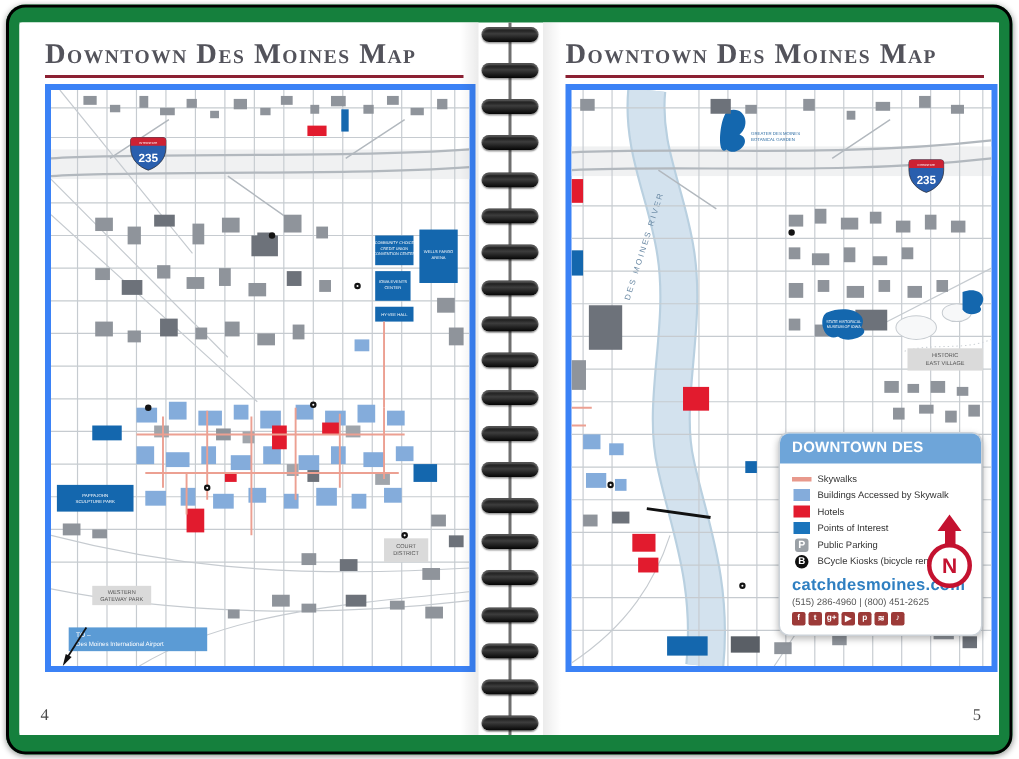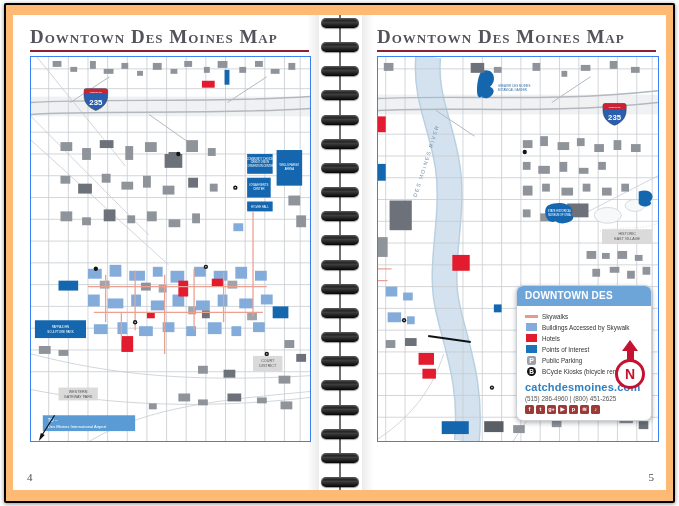--- a/index.html
+++ b/index.html
@@ -1,31 +1,31 @@
 <!DOCTYPE html>
 <html><head>
 <meta charset="utf-8">
 <style>
   html,body{margin:0;padding:0;background:#fff;}
   .stage{position:relative;width:679px;height:506px;background:#ffffff;overflow:hidden;
          font-family:"Liberation Sans",sans-serif;}
-  .book{position:absolute;inset:3px 4px;background:#fdba74;border-radius:2px;
+  .book{position:absolute;inset:3px 4px;background:#15803d;border-radius:13px;
         box-shadow:inset 0 0 0 2px #000,0 1px 4px rgba(0,0,0,.45);}
   .pages{position:absolute;left:9px;right:9px;top:12px;bottom:13px;background:#ffffff;border-radius:2px;}
   .page{position:absolute;top:0;bottom:0;background:#fff;}
   .page-left{left:0;width:306px;}
   .page-right{right:0;width:304px;}
   .page-left::after{content:"";position:absolute;right:0;top:0;bottom:0;width:12px;
         background:linear-gradient(to left,rgba(0,0,0,.08),transparent);}
   .page-right::before{content:"";position:absolute;left:0;top:0;bottom:0;width:12px;
         background:linear-gradient(to right,rgba(0,0,0,.08),transparent);}
   h1.ptitle{margin:12px 10px 0 17px;font-family:"Liberation Serif",serif;font-weight:bold;
         font-variant:small-caps;font-size:19px;line-height:1.1;color:#53535b;letter-spacing:1px;white-space:nowrap;}
   .rule{height:2px;margin:2px 10px 0 17px;background:#8c2133;}
-  .map{position:relative;margin:4px 18px 0 17px;border:1px solid #3b82f6;background:#fff;}
+  .map{position:relative;margin:4px 18px 0 17px;border:4px solid #3b82f6;background:#fff;}
   .map svg{display:block;}
   .pagenum{position:absolute;bottom:7px;font-family:"Liberation Serif",serif;font-size:11px;color:#4a4a4a;}
   .pn-left{left:14px;} .pn-right{right:12px;}
 
   
   .spine{position:absolute;left:50%;transform:translateX(-50%);width:46px;top:0;bottom:0;
          display:flex;flex-direction:column;justify-content:space-between;padding:3px 0;box-sizing:border-box;}
   .spine::before{content:"";position:absolute;left:50%;top:0;bottom:0;width:2px;margin-left:-1px;background:#6e6e6e;}
   .coil{position:relative;width:38px;height:10px;margin:0 auto;border-radius:5px;
         background:linear-gradient(#050505,#3d3d3d 45%,#050505);

